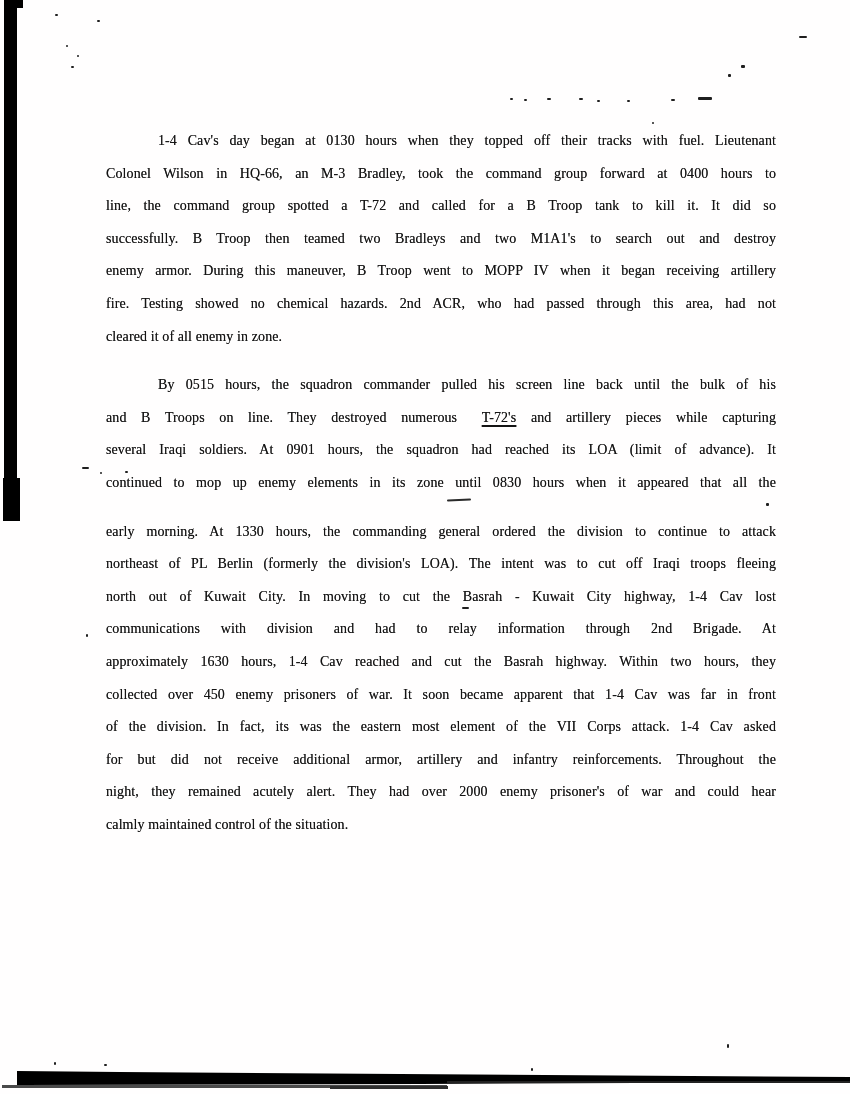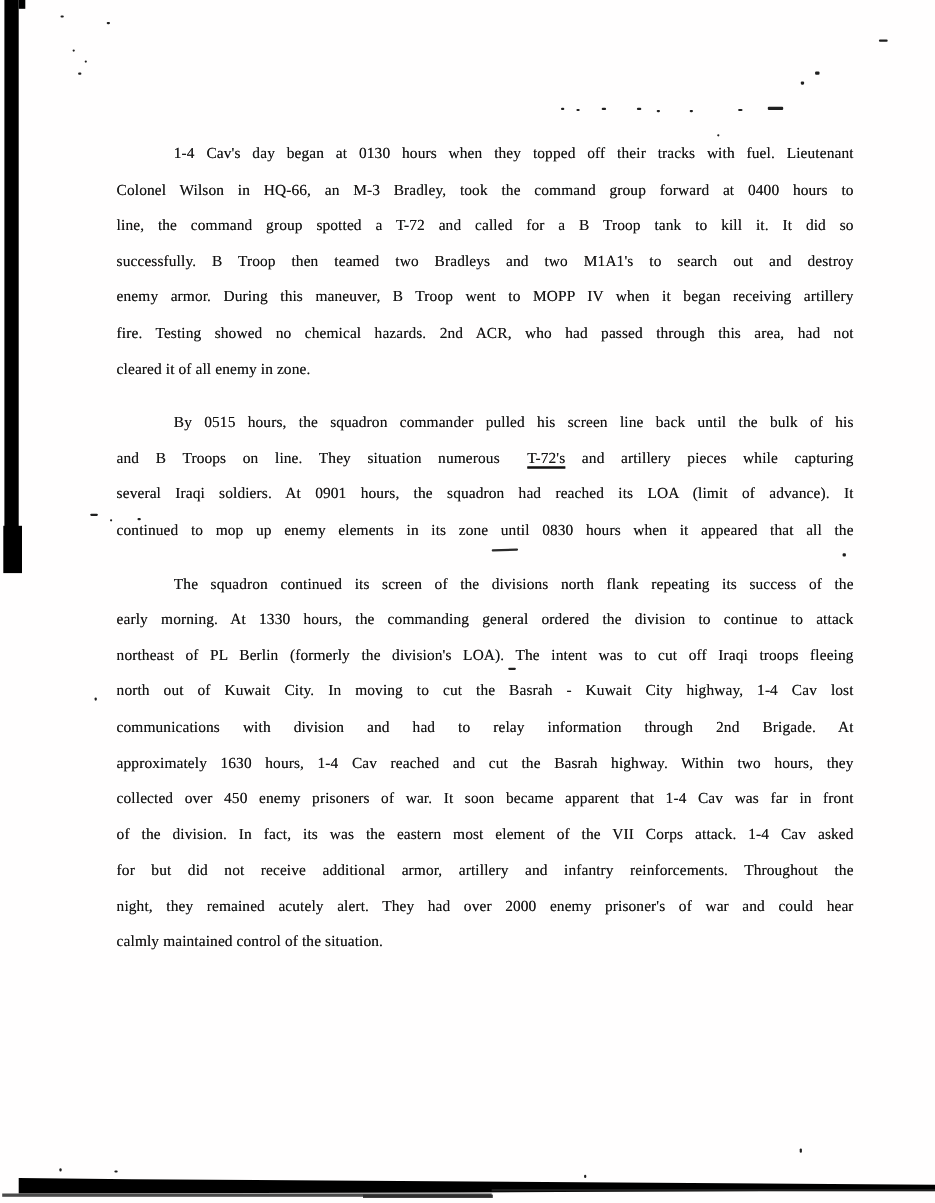--- a/index.html
+++ b/index.html
@@ -70,26 +70,25 @@
         <div class="line first">1-4 Cav's day began at 0130 hours when they topped off their tracks with fuel.  Lieutenant</div>
         <div class="line">Colonel Wilson in HQ-66, an M-3 Bradley,  took the command group forward at 0400 hours to</div>
         <div class="line">line, the command group spotted a T-72 and called for a B Troop tank to kill it.  It did so</div>
         <div class="line">successfully.  B Troop then teamed two Bradleys and two M1A1's to search out and destroy</div>
         <div class="line">enemy armor.  During this maneuver, B Troop went to MOPP IV when it began receiving artillery</div>
         <div class="line">fire.  Testing showed no chemical hazards.  2nd ACR, who had passed through this area, had not</div>
         <div class="line last">cleared it of all enemy in zone.</div>
       </div>
     <div class="para">
         <div class="line first">By 0515 hours, the squadron commander pulled his screen line back until the bulk of his</div>
-        <div class="line"><span>and B Troops on line.  They situation numerous </span><span class="u">T-72's</span><span> and artillery pieces while capturing</span></div>
+        <div class="line"><span>and B Troops on line.  They destroyed numerous </span><span class="u">T-72's</span><span> and artillery pieces while capturing</span></div>
         <div class="line">several Iraqi soldiers.  At 0901 hours, the squadron had reached its LOA (limit of advance).  It</div>
         <div class="line">continued to mop up enemy elements in its zone until 0830 hours when it appeared that all the</div>
       </div>
     <div class="para">
-        <div class="line first">The squadron continued its screen of the divisions north flank repeating its success of the</div>
         <div class="line">early morning.  At 1330 hours, the commanding general ordered the division to continue to attack</div>
         <div class="line">northeast of PL Berlin (formerly the division's LOA).  The intent was to cut off Iraqi troops fleeing</div>
         <div class="line">north out of Kuwait City.  In moving to cut the Basrah - Kuwait City highway, 1-4 Cav lost</div>
         <div class="line">communications with division and had to relay information through 2nd Brigade.  At</div>
         <div class="line">approximately 1630 hours, 1-4 Cav reached and cut the Basrah highway.  Within two hours, they</div>
         <div class="line">collected over 450 enemy prisoners of war.  It soon became apparent that 1-4 Cav was far in front</div>
         <div class="line">of the division.  In fact, its was the eastern most element of the VII Corps attack.  1-4 Cav asked</div>
         <div class="line">for but did not receive additional armor, artillery and infantry reinforcements.  Throughout the</div>
         <div class="line">night, they remained acutely alert.  They had over 2000 enemy prisoner's of war and could hear</div>
         <div class="line last">calmly maintained control of the situation.</div>

